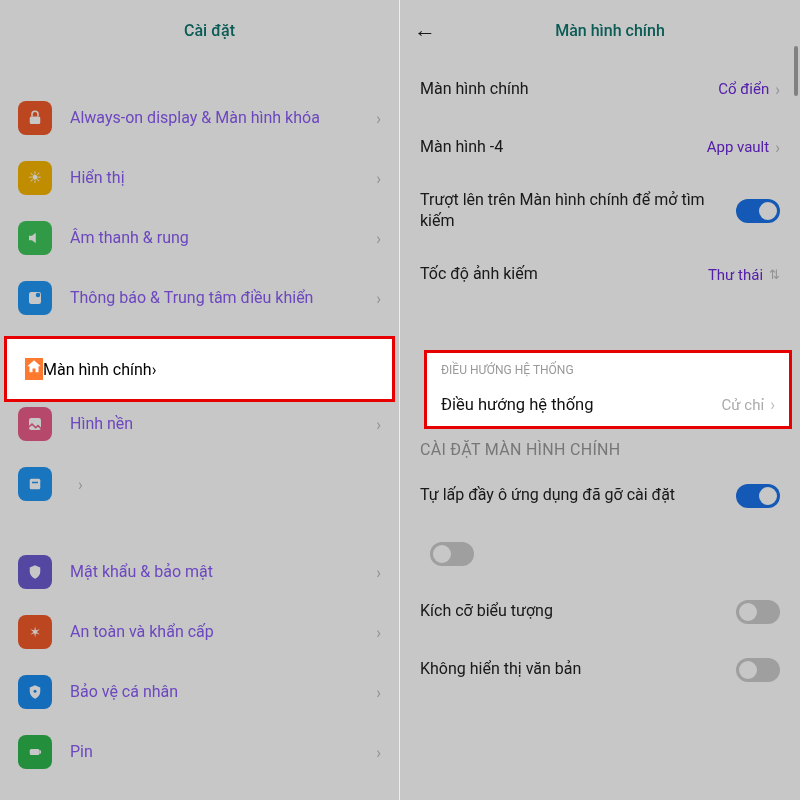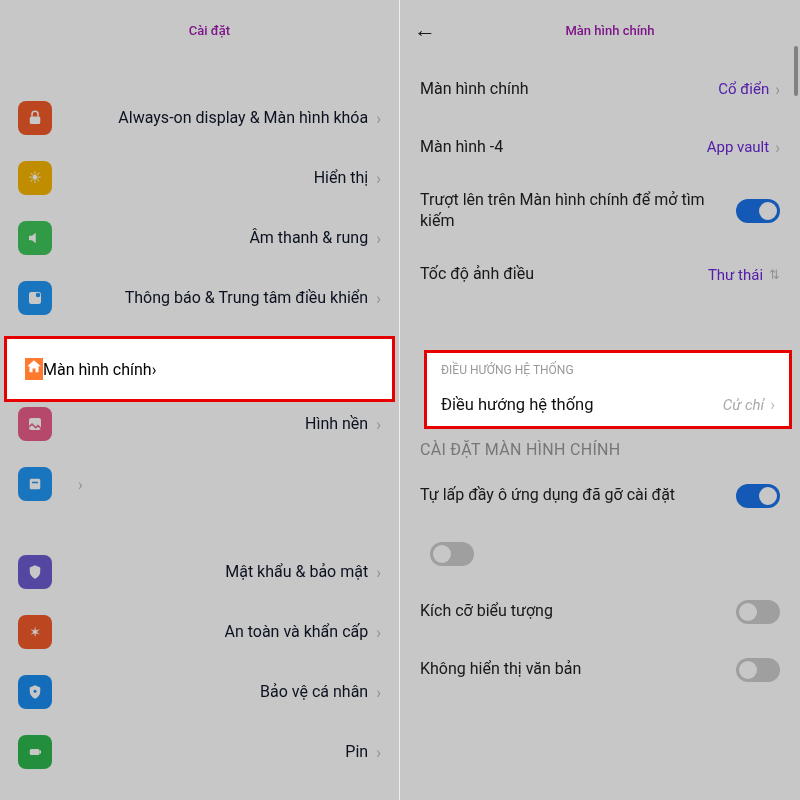--- a/index.html
+++ b/index.html
@@ -2,26 +2,26 @@
 <html><head>
 <meta charset="utf-8">
 <style>
   * { box-sizing: border-box; margin: 0; padding: 0; }
   html, body { width: 800px; height: 800px; font-family: -apple-system, "Segoe UI", Roboto, sans-serif; background: #fff; overflow: hidden; }
   .root { display: flex; width: 800px; height: 800px; position: relative; }
   .panel { width: 400px; height: 800px; display: flex; flex-direction: column; background: #fff; position: relative; }
   .panel-left { border-right: 1px solid #eee; }
   .dim-overlay { position: absolute; inset: 0; background: rgba(0,0,0,0.22); pointer-events: none; z-index: 50; }
   .header { height: 60px; display: flex; align-items: center; justify-content: center; position: relative; }
-  .header-title { font-size: 13px; color: #a21caf; font-weight: 500; margin-left: 20px; }
+  .header-title { font-size: 16px; color: #0f766e; font-weight: 500; margin-left: 20px; }
   .back-btn { position: absolute; left: 14px; top: 50%; transform: translateY(-50%); font-size: 22px; color: #222; background: none; border: none; cursor: pointer; }
   .scroll { flex: 1; overflow: hidden; }
   .row { display: flex; align-items: center; padding: 12px 18px; min-height: 60px; cursor: pointer; background: #fff; }
   .row .icon-wrap { width: 34px; height: 34px; border-radius: 8px; display: flex; align-items: center; justify-content: center; margin-right: 18px; flex-shrink: 0; }
-  .row .label { flex: 1; font-size: 16px; color: #0f172a; line-height: 1.3; text-align: right; }
+  .row .label { flex: 1; font-size: 16px; color: #8b5cf6; line-height: 1.3; }
   .row .chev { color: #bbb; font-size: 16px; margin-left: 8px; }
   .gap { height: 28px; }
   .highlight-cutout {
     position: absolute;
     left: 4px;
     right: 4px;
     background: #fff;
     border: 3px solid #e60000;
     z-index: 60;
     pointer-events: none;
@@ -55,21 +55,21 @@
   .ic-purple { background: #6b5bd0; }
   .ic-red2   { background: #f05a28; }
   .ic-blue3  { background: #1a8cf0; }
   .ic-green2 { background: #2db84d; }
   .icon-glyph { color: #fff; font-size: 16px; line-height: 1; }
   svg.icon-svg { width: 18px; height: 18px; }
   .right-hl-block { position: absolute; left: 24px; right: 8px; background:#fff; border:3px solid #e60000; z-index:60; }
   .right-hl-title { font-size:12px; color:#999; padding: 10px 14px 6px 14px; }
   .right-hl-row { display:flex; align-items:center; padding: 12px 14px; cursor:pointer; }
   .right-hl-row .rlabel { flex:1; font-size:16.5px; color:#111; }
-  .right-hl-row .rvalue { color:#aaa; font-size:15px;font-style:italic; }
+  .right-hl-row .rvalue { color:#aaa; font-size:15px; }
   .right-hl-row .chev { color:#bbb; font-size:16px; margin-left:6px; }
 </style>
 </head>
 <body>
 
 <div class="root">
 
   <div class="panel panel-left">
     <div class="dim-overlay"></div>
 
@@ -225,21 +225,21 @@
       </div>
 
       <div class="rrow">
         <span class="rlabel">Trượt lên trên Màn hình chính để mở tìm kiếm</span>
         <div class="toggle on">
             <div class="knob"></div>
           </div>
       </div>
 
       <div class="rrow">
-        <span class="rlabel">Tốc độ ảnh điều</span>
+        <span class="rlabel">Tốc độ ảnh kiếm</span>
         <span class="rvalue">Thư thái</span>
         <span class="chev" style="font-size:13px;">⇅</span>
       </div>
 
       <div style="height:112px;"></div>
 
       <div class="section-title">CÀI ĐẶT MÀN HÌNH CHÍNH</div>
 
       <div class="rrow">
         <span class="rlabel">Tự lấp đầy ô ứng dụng đã gỡ cài đặt</span>

